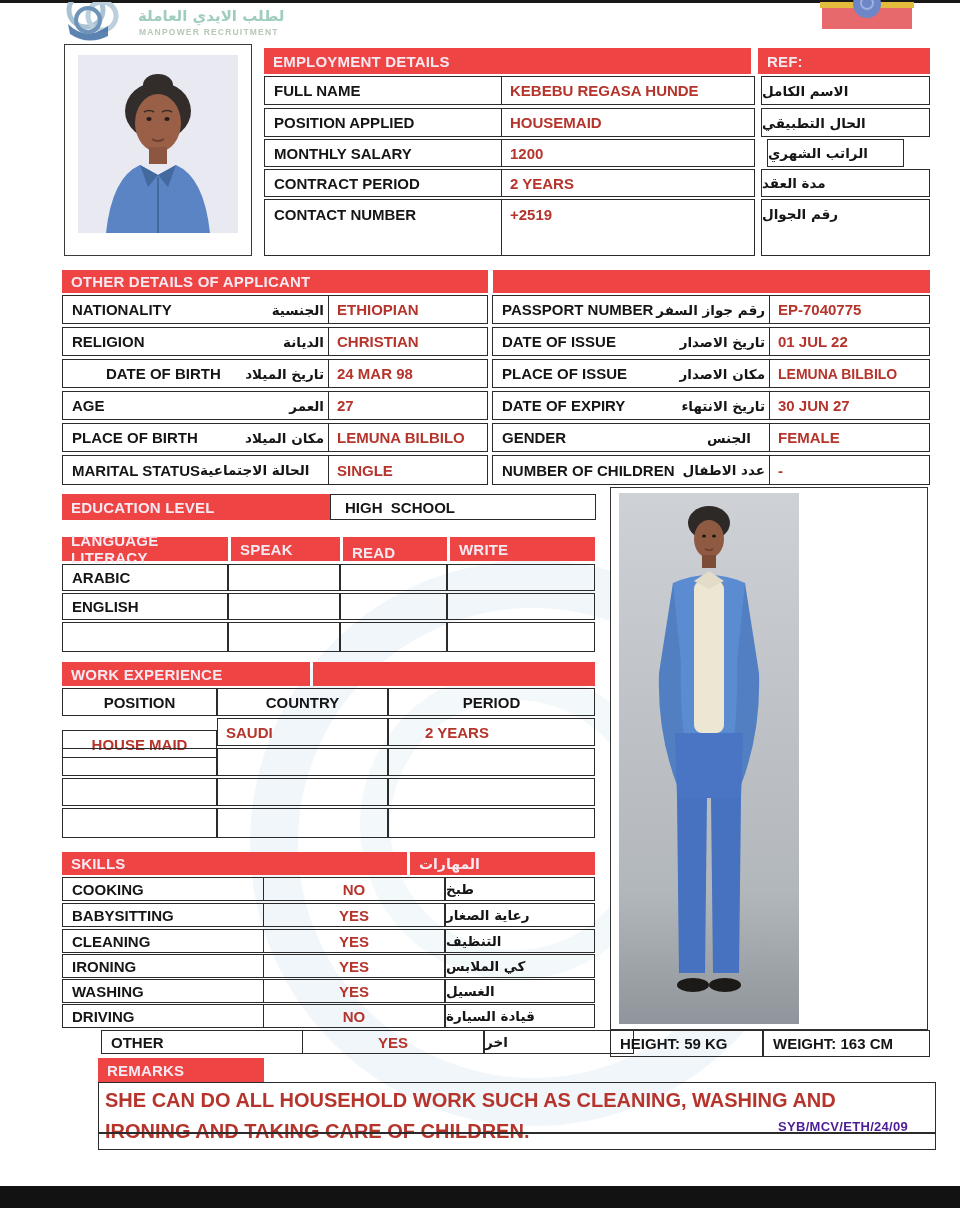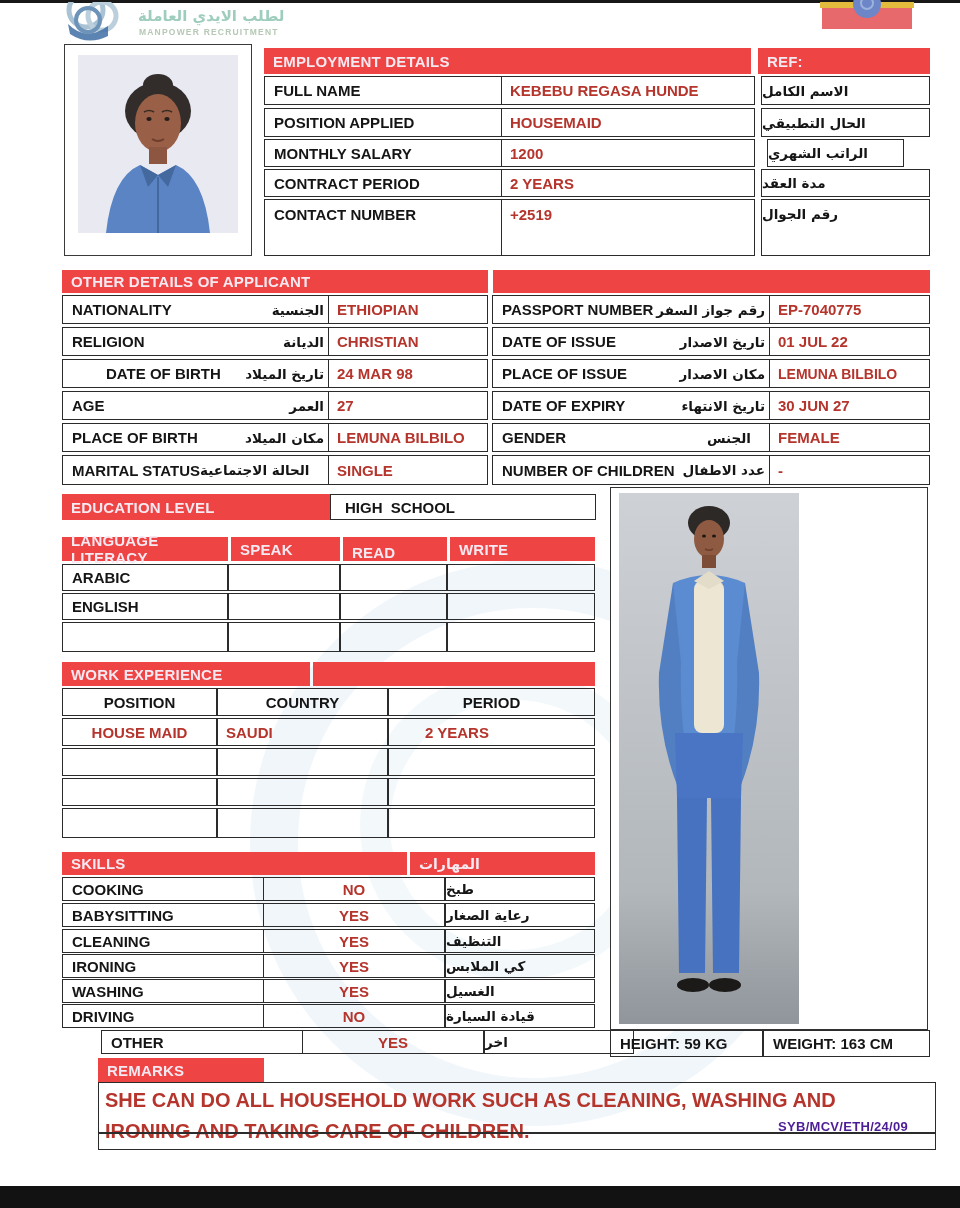--- a/index.html
+++ b/index.html
@@ -259,21 +259,21 @@
         <span>WORK EXPERIENCE</span>
       </div>
       <div class="ph" style="left:251px;top:0;width:282px;height:24px;"></div>
 
       <div class="abs" style="left:0;top:26px;width:533px;height:28px;">
         <div class="cell lbl ctr" style="left:0;top:0;width:155px;height:28px;">POSITION</div>
         <div class="cell lbl ctr" style="left:155px;top:0;width:171px;height:28px;">COUNTRY</div>
         <div class="cell lbl ctr" style="left:326px;top:0;width:207px;height:28px;">PERIOD</div>
       </div>
       <div class="abs" style="left:0;top:56px;width:533px;height:28px;">
-        <div class="cell val ctr" style="left:0;top:0;width:155px;height:28px;">HOUSE MAID</div>
+        <div class="cell val ctr" style="left:0;top:12px;width:155px;height:28px;">HOUSE MAID</div>
         <div class="cell val" style="left:155px;top:0;width:171px;height:28px;">SAUDI</div>
         <div class="cell val" style="left:326px;top:0;width:207px;height:28px;padding-left:36px;">2 YEARS</div>
       </div>
       <div class="abs" style="left:0;top:86px;width:533px;height:28px;">
         <div class="cell" style="left:0;top:0;width:155px;height:28px;"></div>
         <div class="cell" style="left:155px;top:0;width:171px;height:28px;"></div>
         <div class="cell" style="left:326px;top:0;width:207px;height:28px;"></div>
       </div>
       <div class="abs" style="left:0;top:116px;width:533px;height:28px;">
         <div class="cell" style="left:0;top:0;width:155px;height:28px;"></div>

